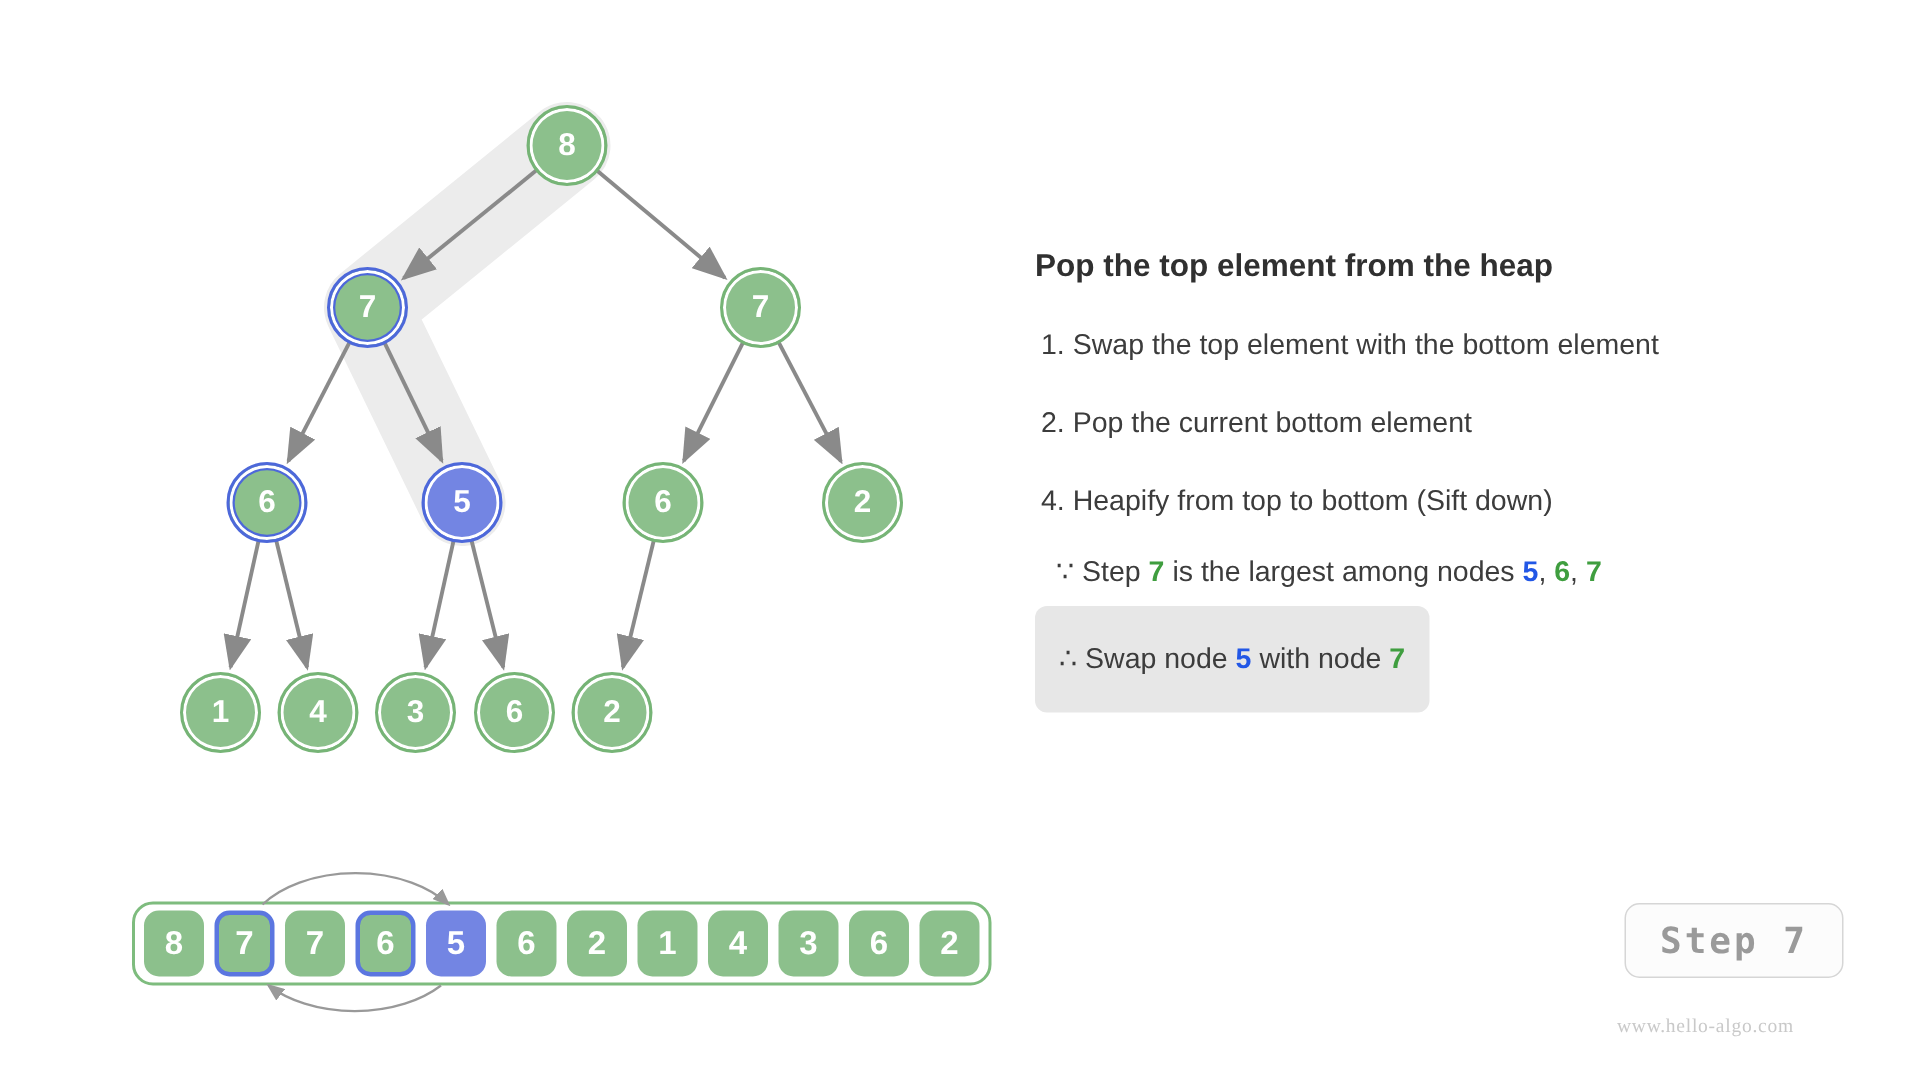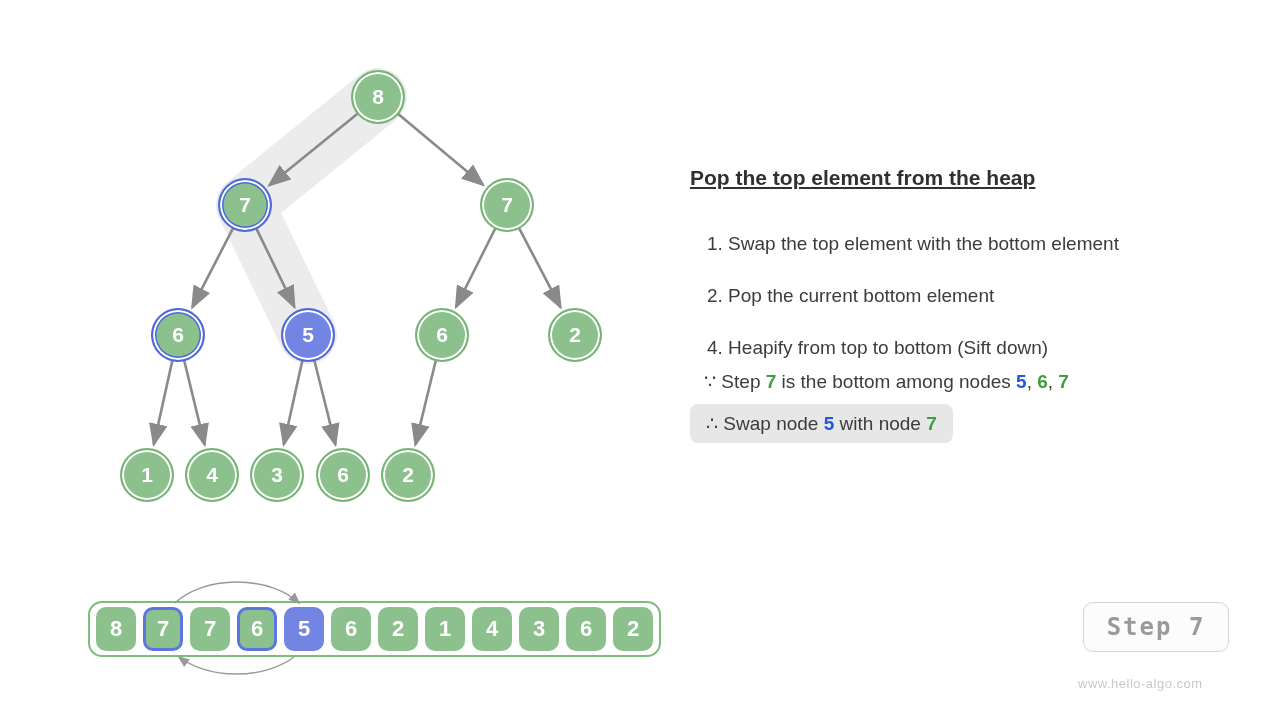--- a/index.html
+++ b/index.html
@@ -30,52 +30,52 @@
     display:flex; align-items:center; justify-content:center;
     color:#ffffff; font-weight:bold; font-size:22px;
   }
   .cell-green { background:#8CC08C; }
   .cell-green-blue-border { background:#8CC08C; border:3px solid #5B76E0; }
   .cell-blue { background:#7385E3; }
   #swap-svg { z-index:4; pointer-events:none; }
 
   .panel-title {
     position:absolute; left:690px; top:166px; margin:0;
-    font-size:21px; font-weight:bold; color:#303030;text-decoration:underline;
+    font-size:21px; font-weight:bold; color:#303030;
   }
   .panel-step {
-    position:absolute; left:690px; margin:17px;
+    position:absolute; left:690px; margin:4px;
     font-size:19px; color:#3C3C3C;
   }
   .panel-step:nth-child(1) { top:216px; }
   .panel-step:nth-child(2) { top:268px;text-align:right; }
   .panel-step:nth-child(3) { top:320px; }
   .because-line {
     position:absolute; left:704px; top:370px; margin:0;
     font-size:19px; color:#3C3C3C;
   }
   .therefore-box {
     position:absolute; left:690px; top:404px;
-    background:#E7E7E7; border-radius:8px; padding:8px 16px;
+    background:#E7E7E7; border-radius:8px; padding:24px 16px;
     font-size:19px; color:#3C3C3C;
   }
   .c-green { color:#3F9E3F; font-weight:bold; }
   .c-blue  { color:#2257E6; font-weight:bold; }
 
   .step-btn {
     position:absolute; left:1083px; top:602px; width:146px; height:50px;
     background:#FCFCFC; border:1.5px solid #D6D6D6; border-radius:10px;
     box-sizing:border-box; display:flex; align-items:center; justify-content:center;
     font-family:"DejaVu Sans Mono","Liberation Mono",monospace;
     font-size:24px; font-weight:bold; color:#9A9A9A; letter-spacing:2px;
     cursor:pointer;
   }
   .watermark {
     position:absolute; left:1078px; top:676px;
-    font-family:Liberation Sans, sans-serif;
+    font-family:Liberation Serif, serif;
     font-size:13px; color:#C9C9C9; letter-spacing:0.5px;
   }
 </style>
 </head>
 <body>
 
 <div class="stage">
 
   <svg id="tree-svg" class="layer" width="680" height="560">
     <defs>
@@ -188,21 +188,21 @@
     <path d="M175,603 A74,46 0 0 1 299,603" fill="none" stroke="#999999" stroke-width="1.5" marker-end="url(#arrow-s)"></path>
     <path d="M294,657 A74,46 0 0 1 179,657" fill="none" stroke="#999999" stroke-width="1.5" marker-end="url(#arrow-s)"></path>
   </svg>
 
   <h2 class="panel-title">Pop the top element from the heap</h2>
   <div id="panel-steps">
       <p class="panel-step">1. Swap the top element with the bottom element</p>
       <p class="panel-step">2. Pop the current bottom element</p>
       <p class="panel-step">4. Heapify from top to bottom (Sift down)</p>
     </div>
-  <p class="because-line" id="because-line"><span>∵ Step </span><span class="c-green">7</span><span> is the bottom among nodes </span><span class="c-blue">5</span><span>, </span><span class="c-green">6</span><span>, </span><span class="c-green">7</span></p>
+  <p class="because-line" id="because-line"><span>∵ Step </span><span class="c-green">7</span><span> is the largest among nodes </span><span class="c-blue">5</span><span>, </span><span class="c-green">6</span><span>, </span><span class="c-green">7</span></p>
   <div class="therefore-box" id="therefore-box"><span>∴ Swap node </span><span class="c-blue">5</span><span> with node </span><span class="c-green">7</span></div>
 
   <div class="step-btn">
     <span>Step 7</span>
   </div>
 
   <div class="watermark">www.hello-algo.com</div>
 
 </div>
 

